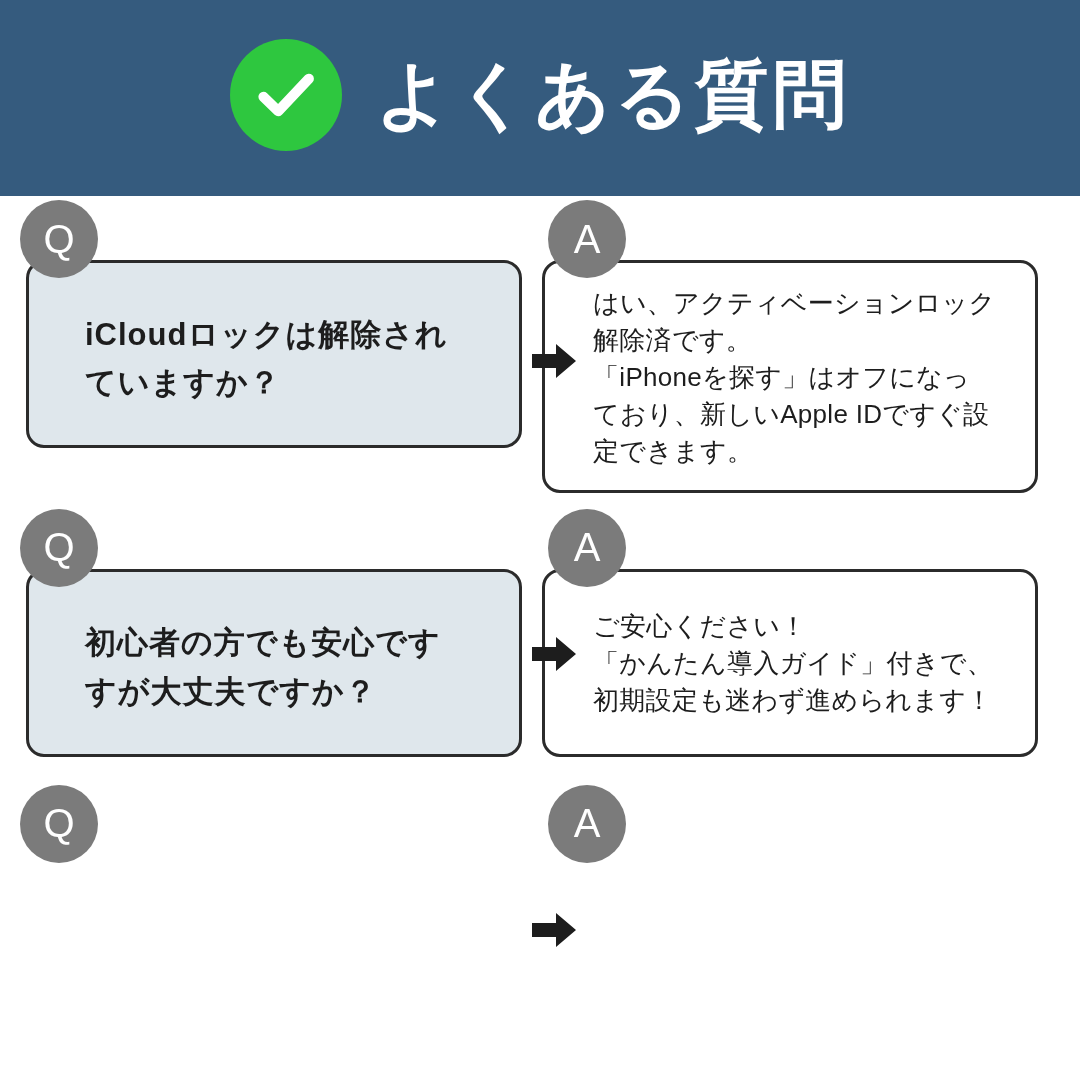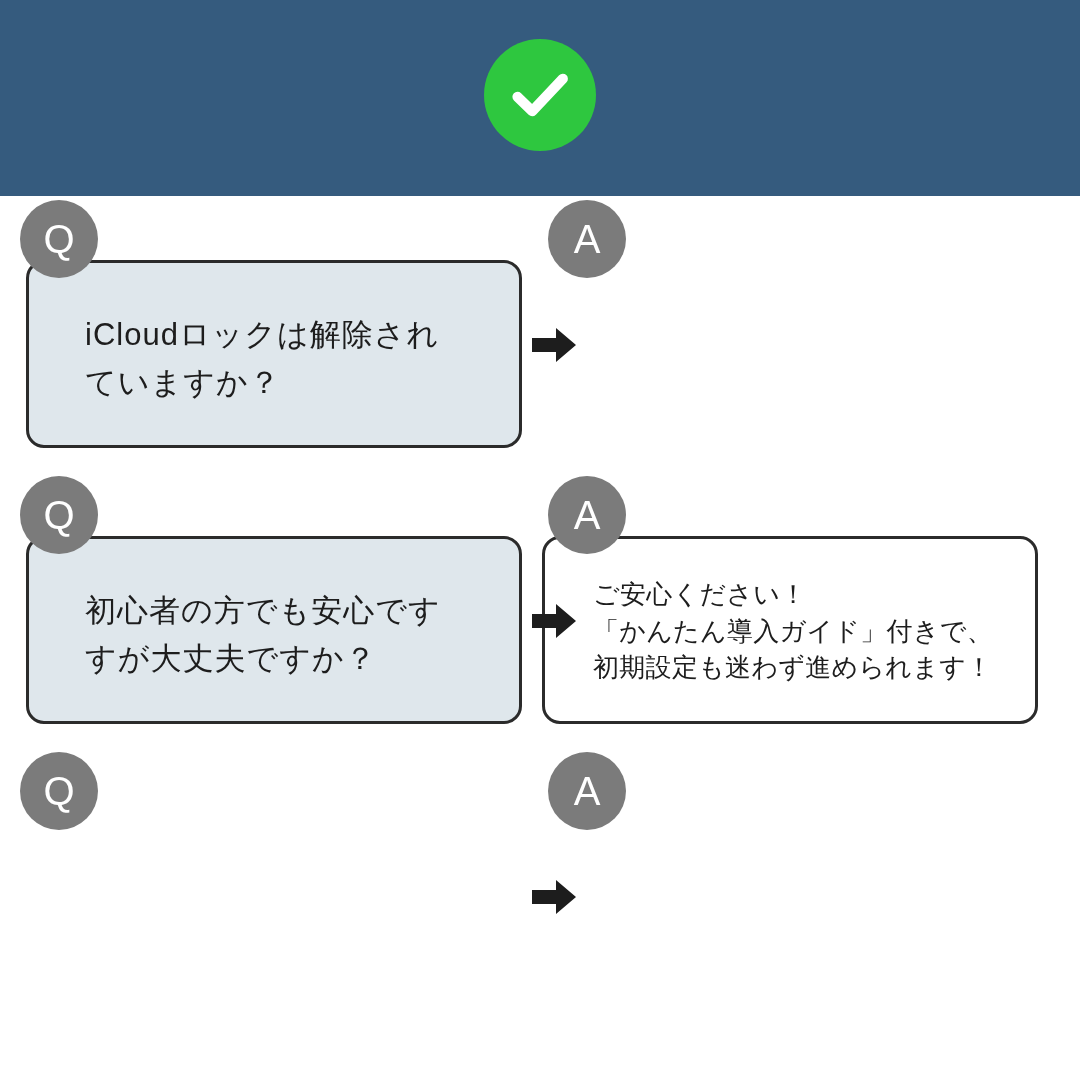--- a/index.html
+++ b/index.html
@@ -88,21 +88,21 @@
     z-index: 3;
   }
   .col-a .badge { left: 6px; background: #7b7b7b; }
 
   .q-text {
     font-size: 31px;
     line-height: 1.55;
     color: #1d1d1d;
     letter-spacing: 1px;
     white-space: pre-line;
-    font-weight: 400;
+    font-weight: 700;
   }
   .a-text {
     font-size: 26px;
     line-height: 1.42;
     color: #1d1d1d;
     letter-spacing: 0.3px;
     white-space: pre-line;
     font-weight: 400;
   }
 
@@ -121,39 +121,47 @@
 <body>
 
 <div class="page">
 
   <div class="header">
     <div class="check-badge">
       <svg viewBox="0 0 24 24" aria-hidden="true">
         <path d="M4.5 12.6 L9.4 17.4 L19.6 6.6" fill="none" stroke="#ffffff" stroke-width="3.4" stroke-linecap="round" stroke-linejoin="round"></path>
       </svg>
     </div>
+    <div class="header-title">よくある質問</div>
   </div>
 
   <div class="faq-body">
 
     <div class="faq-row">
       <div class="col-q">
         <div class="badge">Q</div>
         <div class="bubble q">
           <div class="q-text">iCloudロックは解除され
 ていますか？</div>
         </div>
       </div>
       <div class="arrow">
         <svg viewBox="0 0 44 40" aria-hidden="true">
           <path d="M0 13 H24 V3 L44 20 L24 37 V27 H0 Z" fill="#1d1d1d"></path>
         </svg>
       </div>
       <div class="col-a">
         <div class="badge">A</div>
+        <div class="bubble a">
+          <div class="a-text">はい、アクティベーションロック
+解除済です。
+ 「iPhoneを探す」はオフになっ
+ており、新しいApple IDですぐ設
+定できます。</div>
+        </div>
       </div>
     </div>
 
     <div class="faq-row">
       <div class="col-q">
         <div class="badge">Q</div>
         <div class="bubble q">
           <div class="q-text">初心者の方でも安心です
 すが大丈夫ですか？</div>
         </div>

